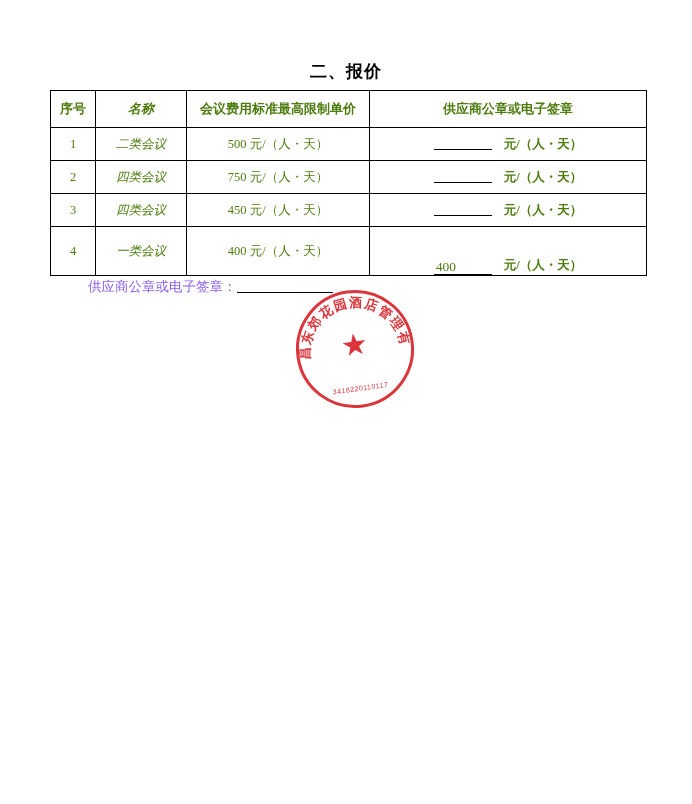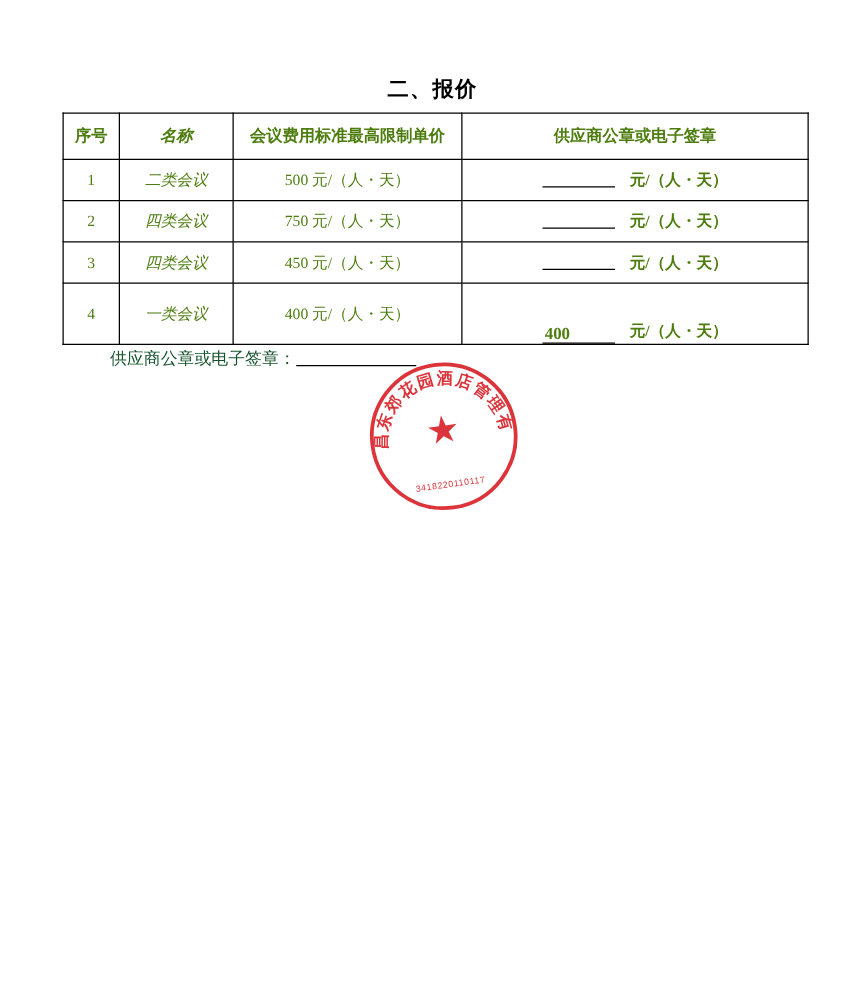--- a/index.html
+++ b/index.html
@@ -80,37 +80,37 @@
   }
   .filled-val {
     display: inline-block;
     border-bottom: 1px solid #000;
     height: 15px;
     vertical-align: -2px;
     padding: 0 2px;
     min-width: 54px;
     text-align: left;
     font-size: 13.5px;
-    font-weight: bold;
+    font-weight: normal;
     margin-top: 32px;
   }
   .unit-text {
     font-weight: bold;
     margin-left: 12px;
   }
   .std-cell {
     font-size: 12.5px;
   }
 
   .signature-row {
     position: absolute;
     top: 278px;
     left: 88px;
     font-size: 13.5px;
-    color: #14532d;
+    color: #8b5cf6;
     white-space: nowrap;
   }
   .sig-blank {
     display: inline-block;
     width: 96px;
     border-bottom: 1px solid #000;
     height: 14px;
     vertical-align: -2px;
   }
 

